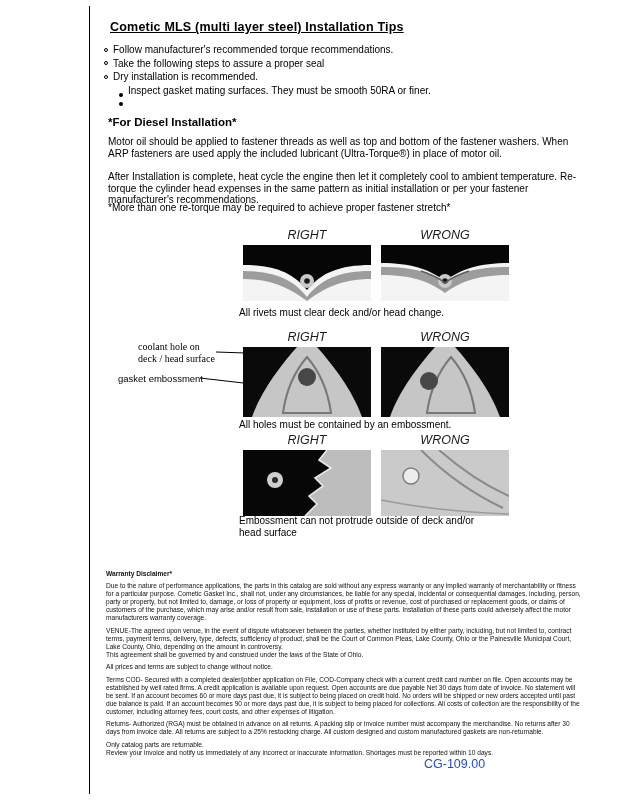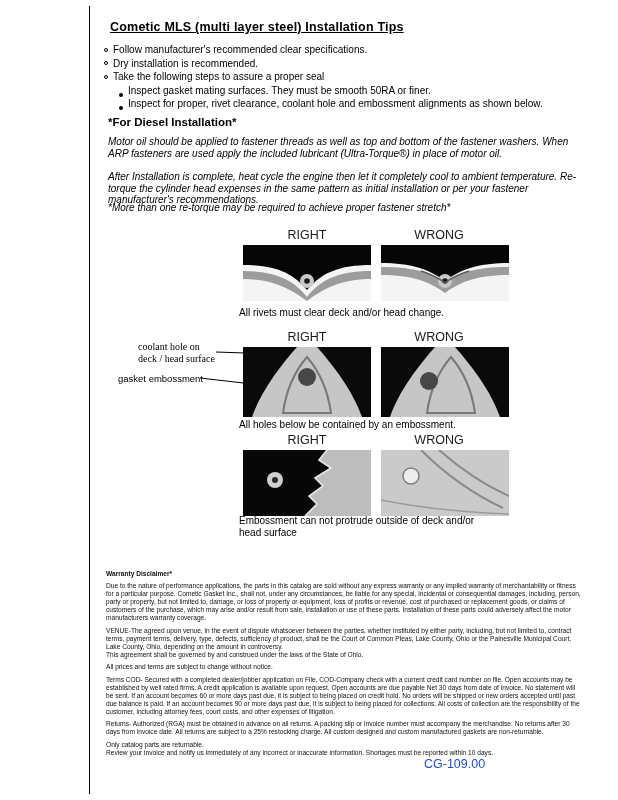--- a/index.html
+++ b/index.html
@@ -10,26 +10,26 @@
 
   .title { position:absolute; left:110px; top:20px; font-size:12.5px; font-weight:bold; text-decoration:underline; letter-spacing:.2px; }
 
   .tips { position:absolute; left:104px; top:44px; width:482px; list-style:none; font-size:10px; line-height:12px; }
   .tip { display:flex; align-items:flex-start; margin-bottom:1.5px; }
   .tip .ring { width:4px; height:4px; border:1px solid #000; border-radius:50%; margin:3.5px 5px 0 0; flex:none; }
   .subtip { display:flex; align-items:flex-end; margin-left:15px; margin-bottom:1.5px; }
   .subtip .dot { width:4px; height:4px; background:#000; border-radius:50%; margin:3.5px 5px 0 0; flex:none; }
 
   .diesel-heading { position:absolute; left:108px; top:116px; font-size:11.5px; font-weight:bold; }
-  .para { position:absolute; left:108px; width:474px; font-size:10px; line-height:11.5px;font-style:italic; }
+  .para { position:absolute; left:108px; width:474px; font-size:10px; line-height:11.5px; }
   .para.p1 { top:136px; }
   .para.p2 { top:171px; }
   .para.note { top:202px; }
 
-  .diag-headers { position:absolute; left:243px; width:266px; display:flex; gap:4px; }
+  .diag-headers { position:absolute; left:243px; width:266px; display:flex; gap:10px;font-style:italic; }
   .diag-headers span { width:128px; text-align:center; font-size:12.5px; color:#1a1a1a; }
   .diag-imgs { position:absolute; left:243px; width:266px; display:flex; gap:10px; }
   .diag-imgs svg { display:block; flex:none; }
   .caption { position:absolute; left:239px; font-size:10px; line-height:12px; }
 
   .r1h { top:228px; } .r1i { top:245px; } .r1c { top:307px; }
   .r2h { top:330px; } .r2i { top:347px; } .r2c { top:419px; }
   .r3h { top:433px; } .r3i { top:450px; } .r3c { top:515px; width:240px; }
 
   .coolant-label { position:absolute; left:138px; top:341px; width:80px; font-size:10px; line-height:12px;font-family:Liberation Serif, serif; }
@@ -46,37 +46,36 @@
 <body>
 
 <div class="page">
   <div class="left-rule"></div>
 
   <h1 class="title">Cometic MLS (multi layer steel) Installation Tips</h1>
 
   <ul class="tips">
     <li class="tip">
       <span class="ring"></span>
-      <span>Follow manufacturer's recommended clear specifications.</span>
+      <span>Follow manufacturer's recommended torque recommendations.</span>
+    </li>
+    <li class="tip">
+      <span class="ring"></span>
+      <span>Take the following steps to assure a proper seal</span>
     </li>
     <li class="tip">
       <span class="ring"></span>
       <span>Dry installation is recommended.</span>
-    </li>
-    <li class="tip">
-      <span class="ring"></span>
-      <span>Take the following steps to assure a proper seal</span>
     </li>
     <li class="subtip">
       <span class="dot"></span>
       <span>Inspect gasket mating surfaces.  They must be smooth 50RA or finer.</span>
     </li>
     <li class="subtip">
       <span class="dot"></span>
-      <span>Inspect for proper, rivet clearance, coolant hole and embossment alignments as shown below.</span>
     </li>
   </ul>
 
   <h2 class="diesel-heading">*For Diesel Installation*</h2>
   <p class="para p1">Motor oil should be applied to fastener threads as well as top and bottom of the fastener washers. When ARP fasteners are used apply the included lubricant (Ultra-Torque®) in place of motor oil.</p>
   <p class="para p2">After Installation is complete, heat cycle the engine then let it completely cool to ambient temperature. Re-torque the cylinder head expenses in the same pattern as initial installation or per your fastener manufacturer's recommendations.</p>
   <p class="para note">*More than one re-torque may be required to achieve proper fastener stretch*</p>
 
   <div class="diag-headers r1h">
     <span>RIGHT</span>
@@ -120,21 +119,21 @@
       <circle cx="64" cy="30" r="9" fill="#474747"></circle>
     </svg>
     <svg width="128" height="70" viewBox="0 0 128 70">
       <rect width="128" height="70" fill="#c6c6c6"></rect>
       <path d="M0,0 H54 C38,18 18,44 9,70 L0,70 Z" fill="#0a0a0a"></path>
       <path d="M128,0 H74 C90,18 110,44 119,70 L128,70 Z" fill="#0a0a0a"></path>
       <path d="M70,10 C58,24 49,44 46,66 L94,66 C91,44 82,24 70,10 Z" fill="none" stroke="#787878" stroke-width="2"></path>
       <circle cx="48" cy="34" r="9" fill="#474747"></circle>
     </svg>
   </div>
-  <p class="caption r2c">All holes below be contained by an embossment.</p>
+  <p class="caption r2c">All holes must be contained by an embossment.</p>
 
   <div class="diag-headers r3h">
     <span>RIGHT</span>
     <span>WRONG</span>
   </div>
   <div class="diag-imgs r3i">
     <svg width="128" height="66" viewBox="0 0 128 66">
       <rect width="128" height="66" fill="#bdbdbd"></rect>
       <path d="M0,0 H84 L76,10 L88,18 L72,28 L80,36 L66,46 L74,54 L62,66 L0,66 Z" fill="#070707"></path>
       <path d="M84,0 L76,10 L88,18 L72,28 L80,36 L66,46 L74,54 L62,66" fill="none" stroke="#e8e8e8" stroke-width="1.6"></path>

